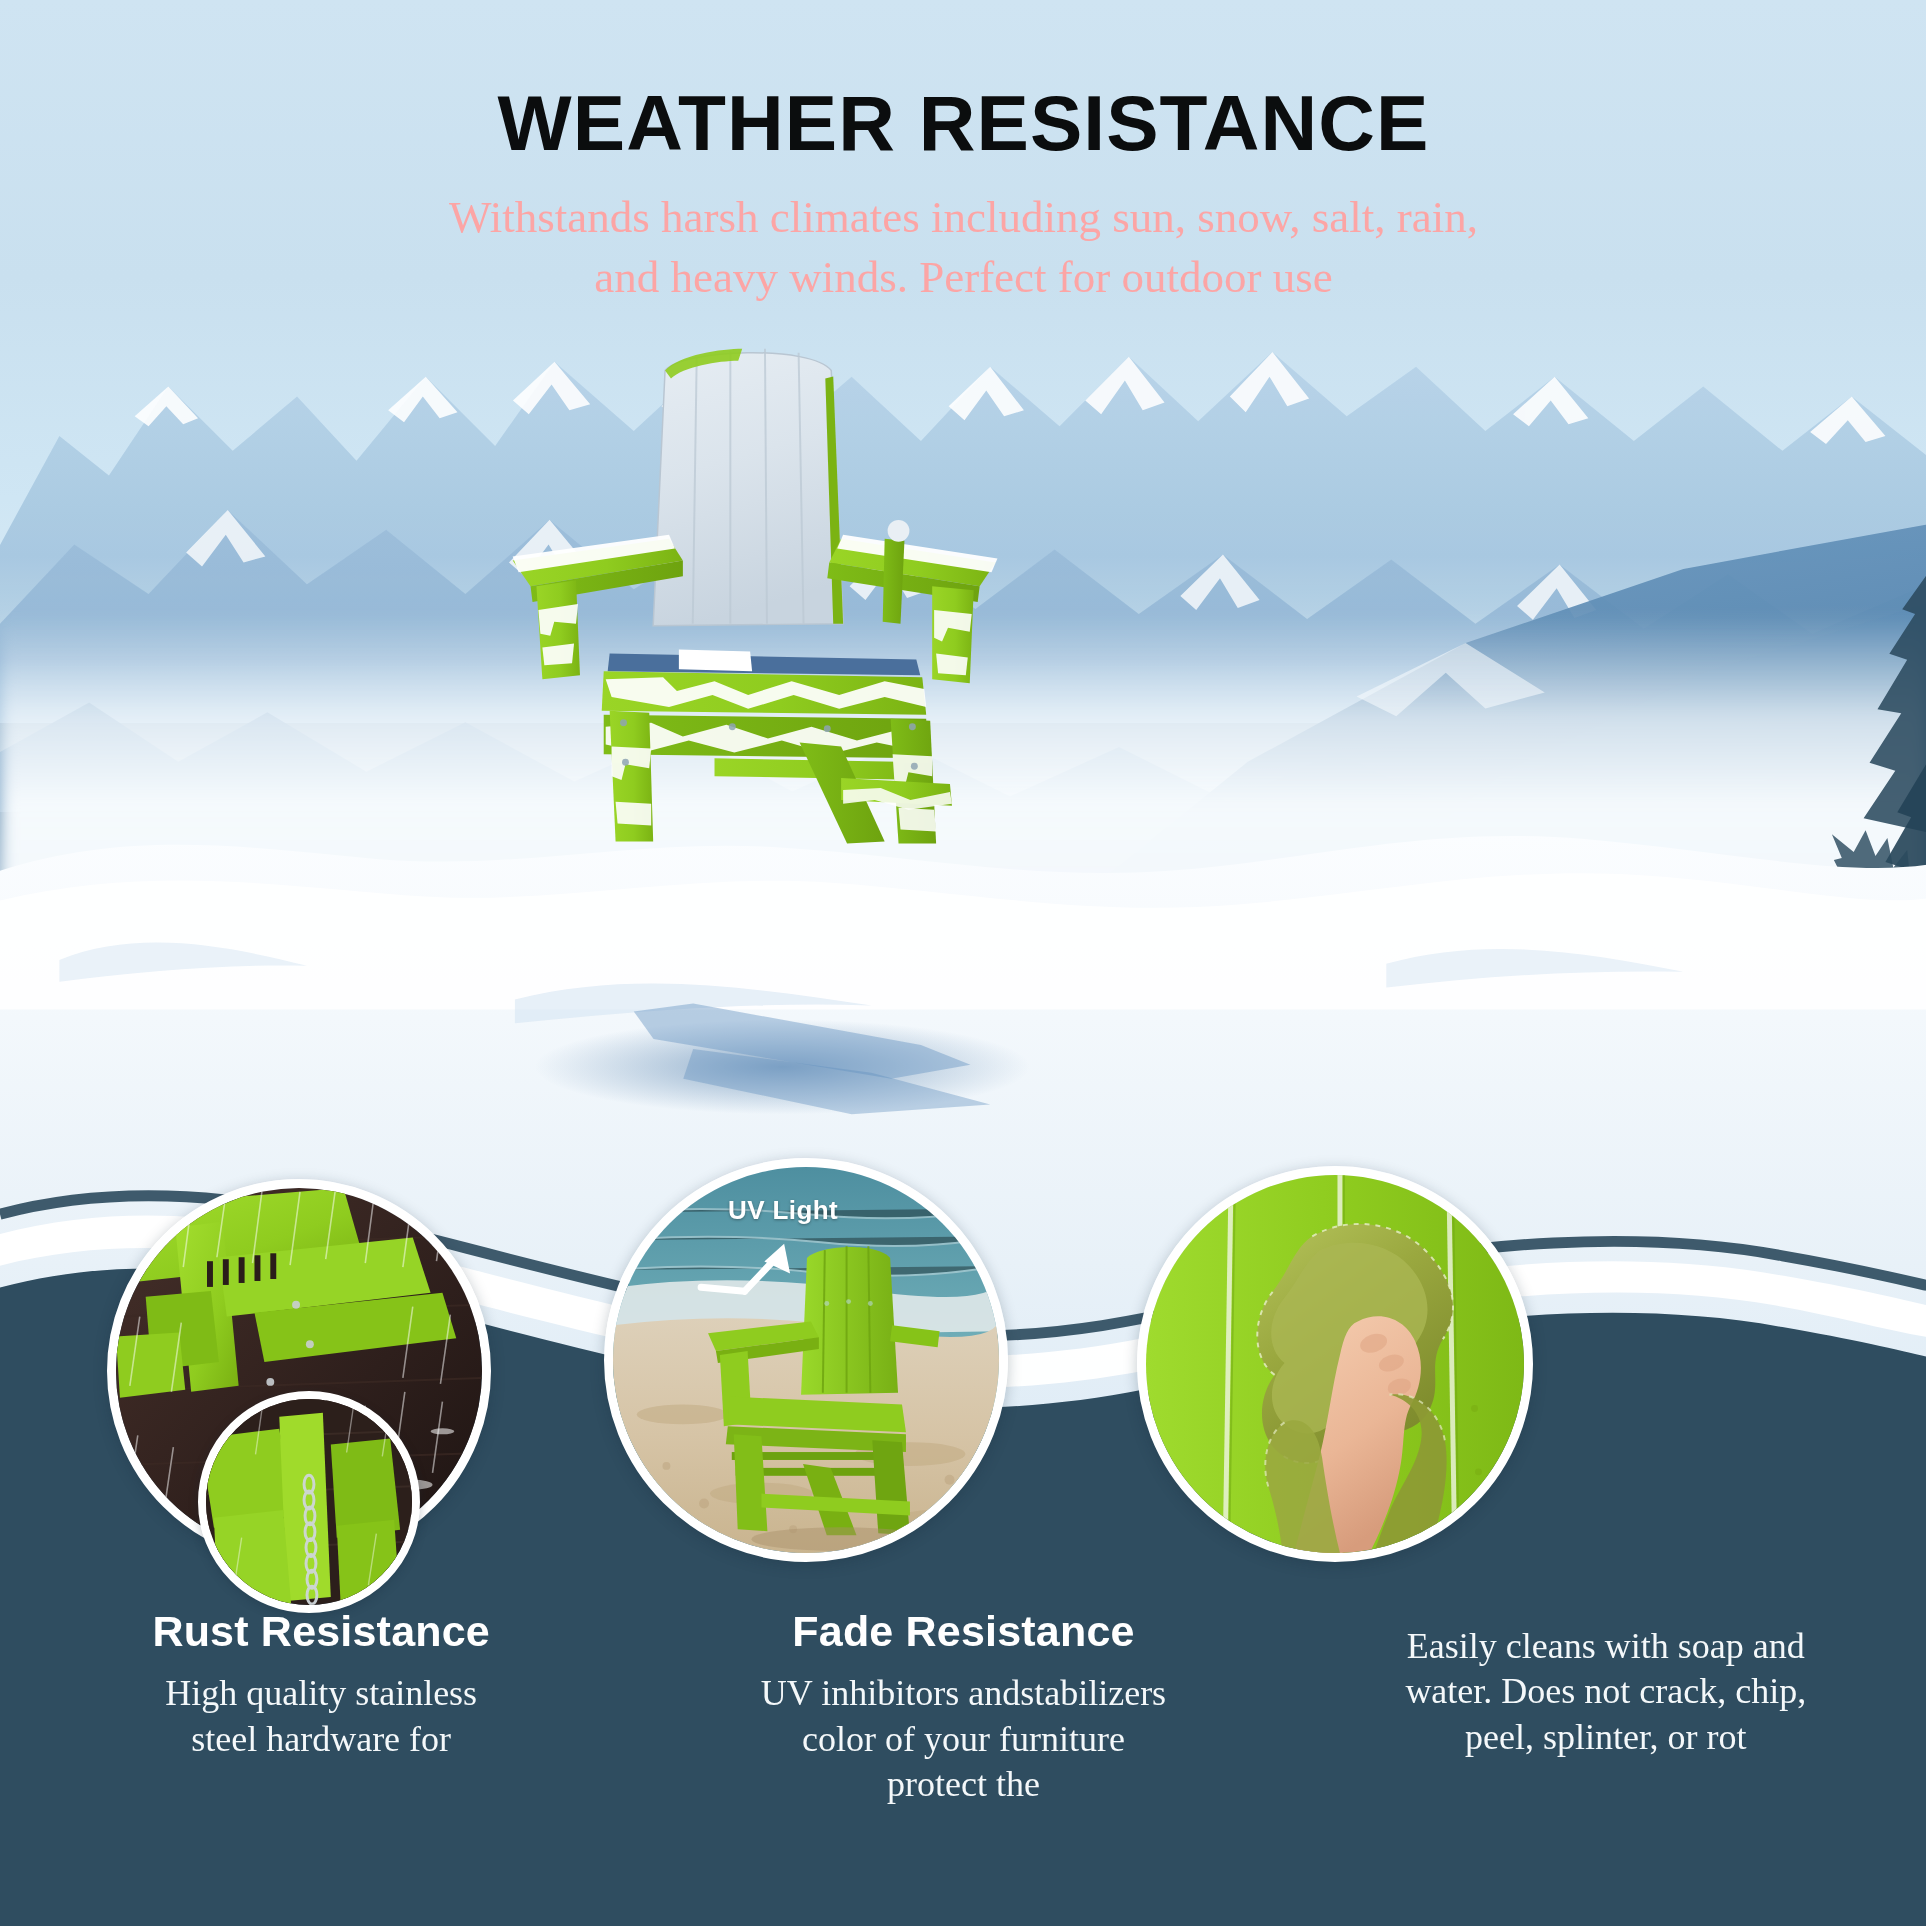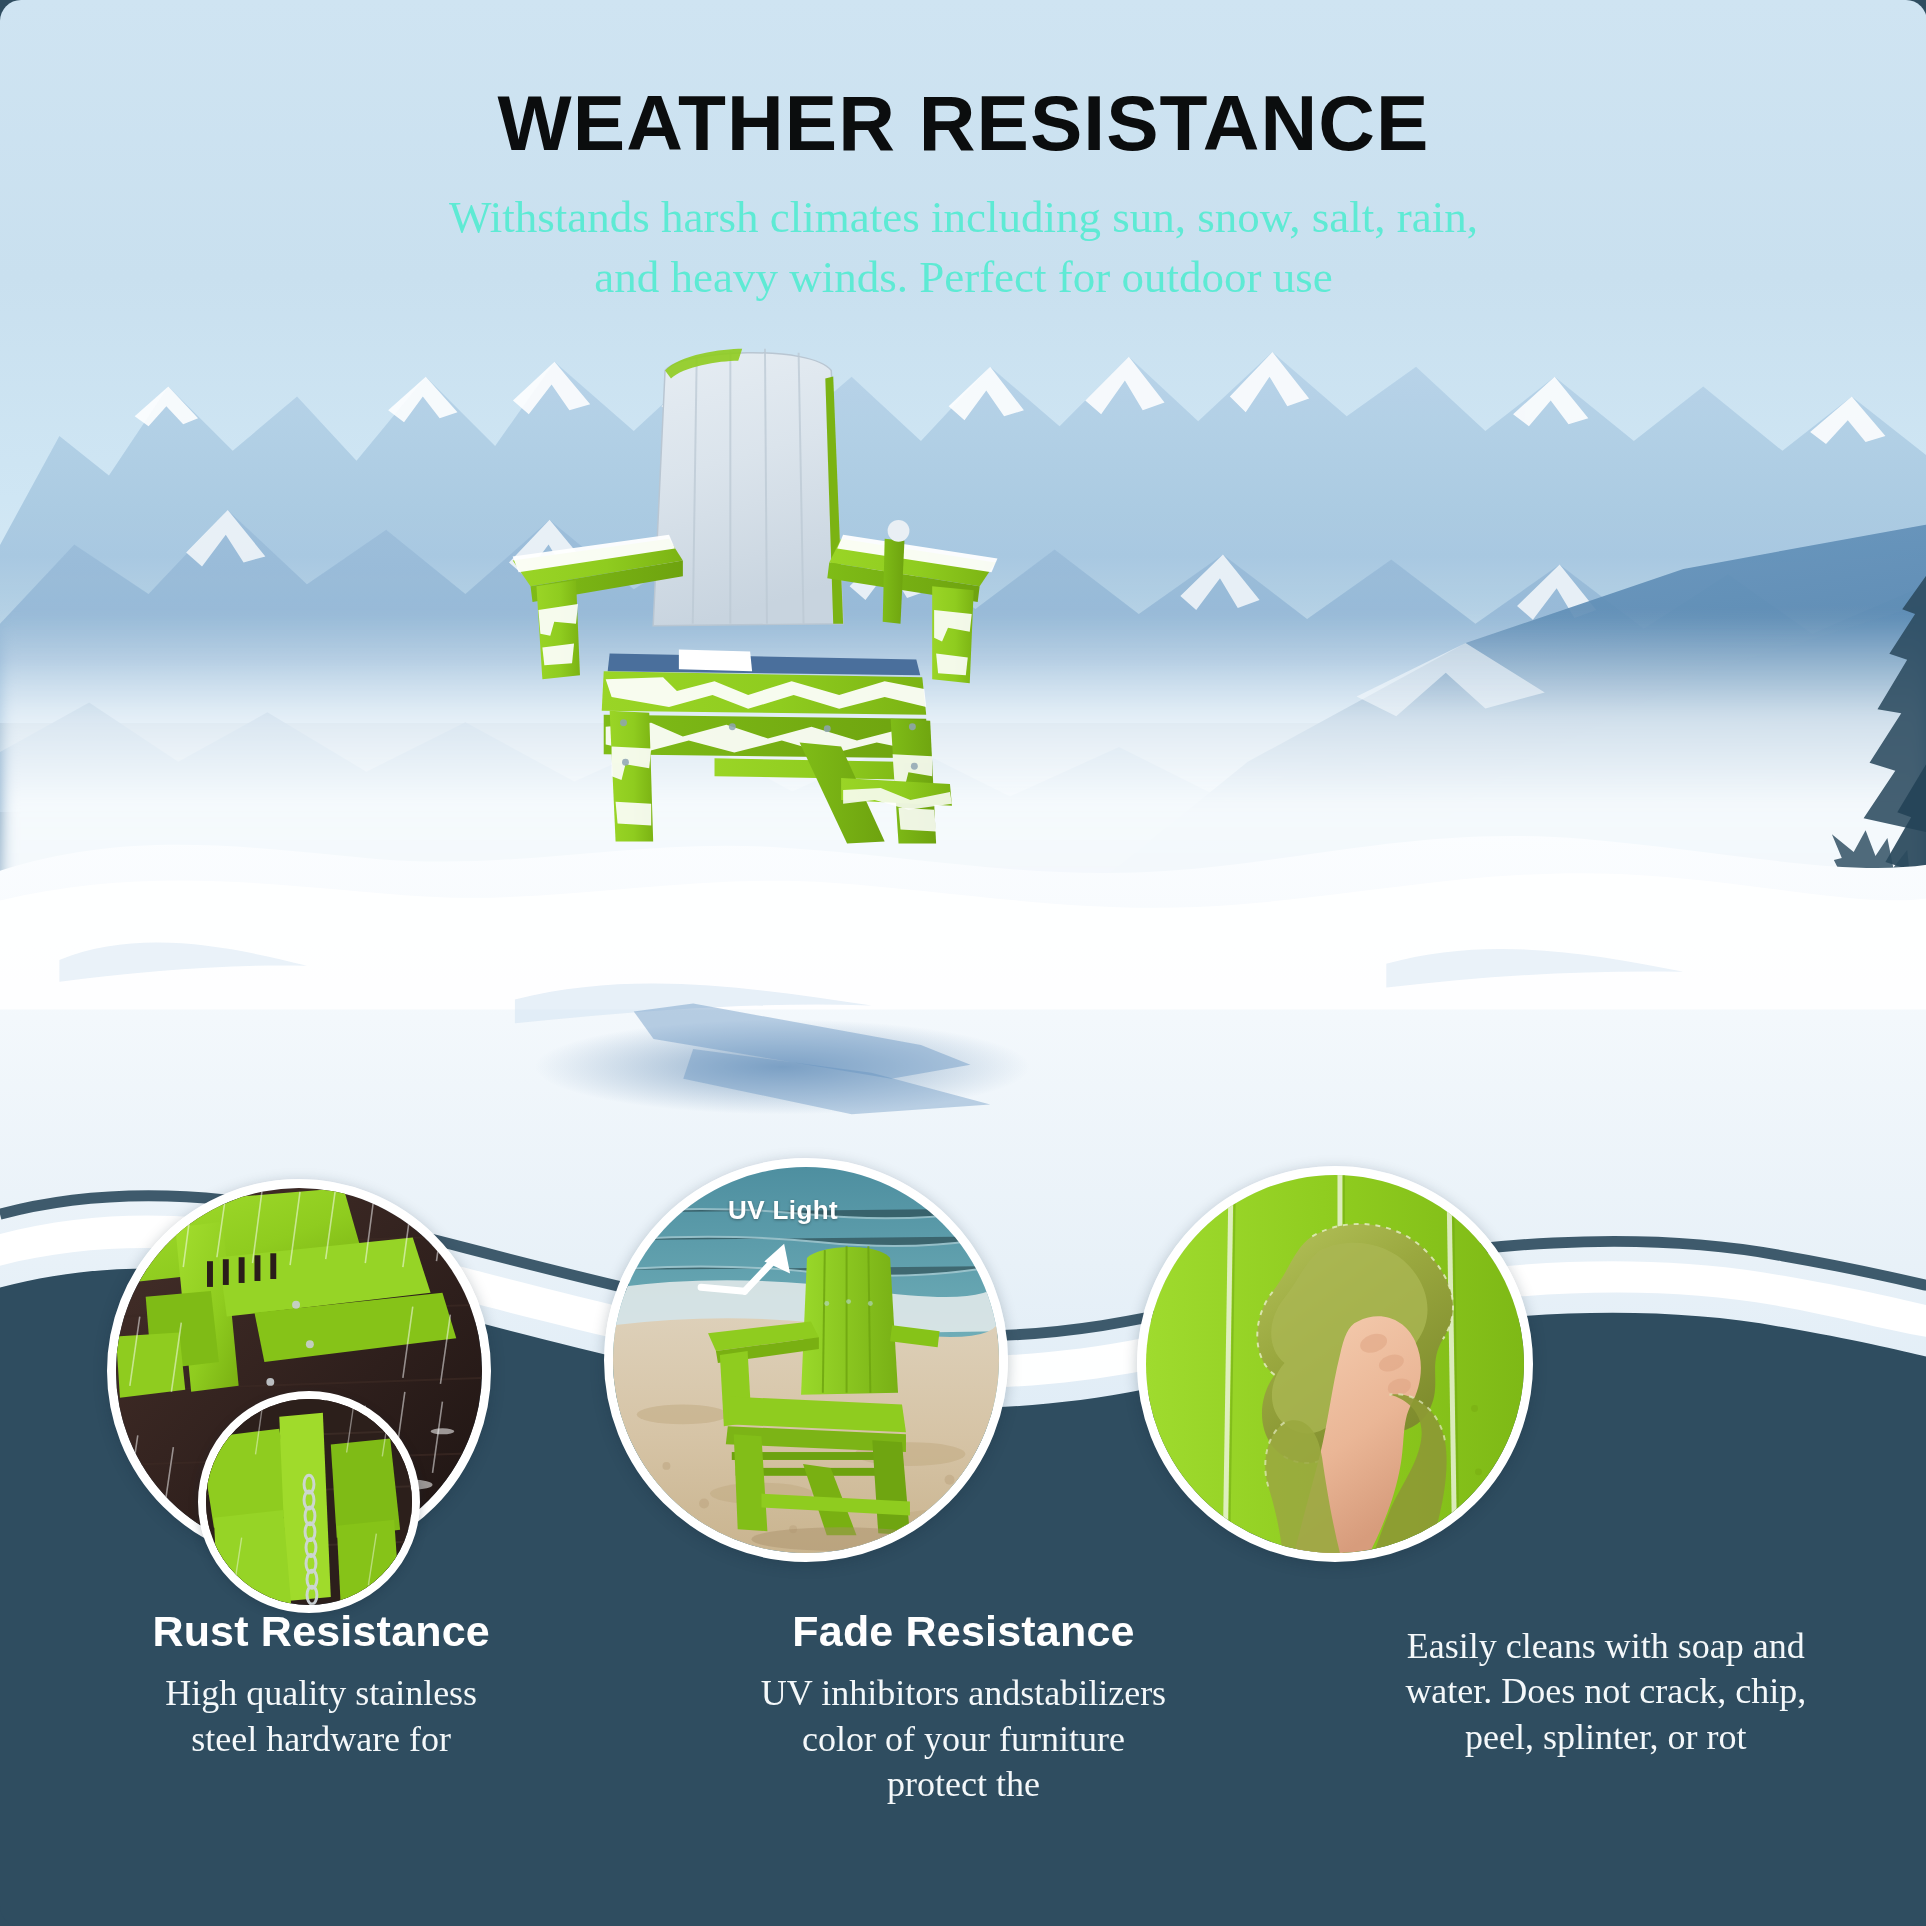--- a/index.html
+++ b/index.html
@@ -1,21 +1,21 @@
 <!DOCTYPE html>
 <html><head>
 <meta charset="utf-8">
 <style>
   html,body{margin:0;padding:0;}
   body{
     width:1927px;height:1927px;overflow:hidden;
     font-family:"Liberation Sans",sans-serif;
     background:#2f4d60;
   }
-  .poster{position:relative;width:1927px;height:1927px;overflow:hidden;border-radius:21px;}
+  .poster{position:relative;width:1927px;height:1927px;overflow:hidden;}
 
   
   .sky{
     position:absolute;left:0;top:0;width:1927px;height:693px;
     background:linear-gradient(180deg,#cfe4f2 0%,#c9e0ef 40%,#cfe6f4 72%,#dcecf7 100%);
   }
 
   
   .mtn-layer{position:absolute;left:0;top:0;width:1927px;height:990px;overflow:hidden;}
   .mtn-far{position:absolute;left:0;top:248px;width:1927px;height:475px;opacity:.95;}
@@ -41,21 +41,21 @@
   .title{
     margin:0;padding-top:85px;
     font-family:"Liberation Sans",sans-serif;
     font-weight:700;font-size:77px;letter-spacing:1px;
     color:#0b0d0e;line-height:1.0;
     transform:scaleX(1.02);
   }
   .subtitle{
     margin:26px auto 13px;max-width:1168px;
     font-family:"Liberation Serif",serif;
-    font-size:45px;line-height:1.33;color:#5eead4;font-weight:400;
+    font-size:45px;line-height:1.33;color:#fca5a5;font-weight:400;
   }
   .subtitle span{display:block;}
 
   
   .circles{position:absolute;left:0;top:0;width:1927px;height:1598px;z-index:30;}
   .circ{
     position:absolute;border-radius:50%;
     border:9px solid #ffffff;
     overflow:hidden;
     box-shadow:0 3px 14px rgba(20,40,55,.25);

